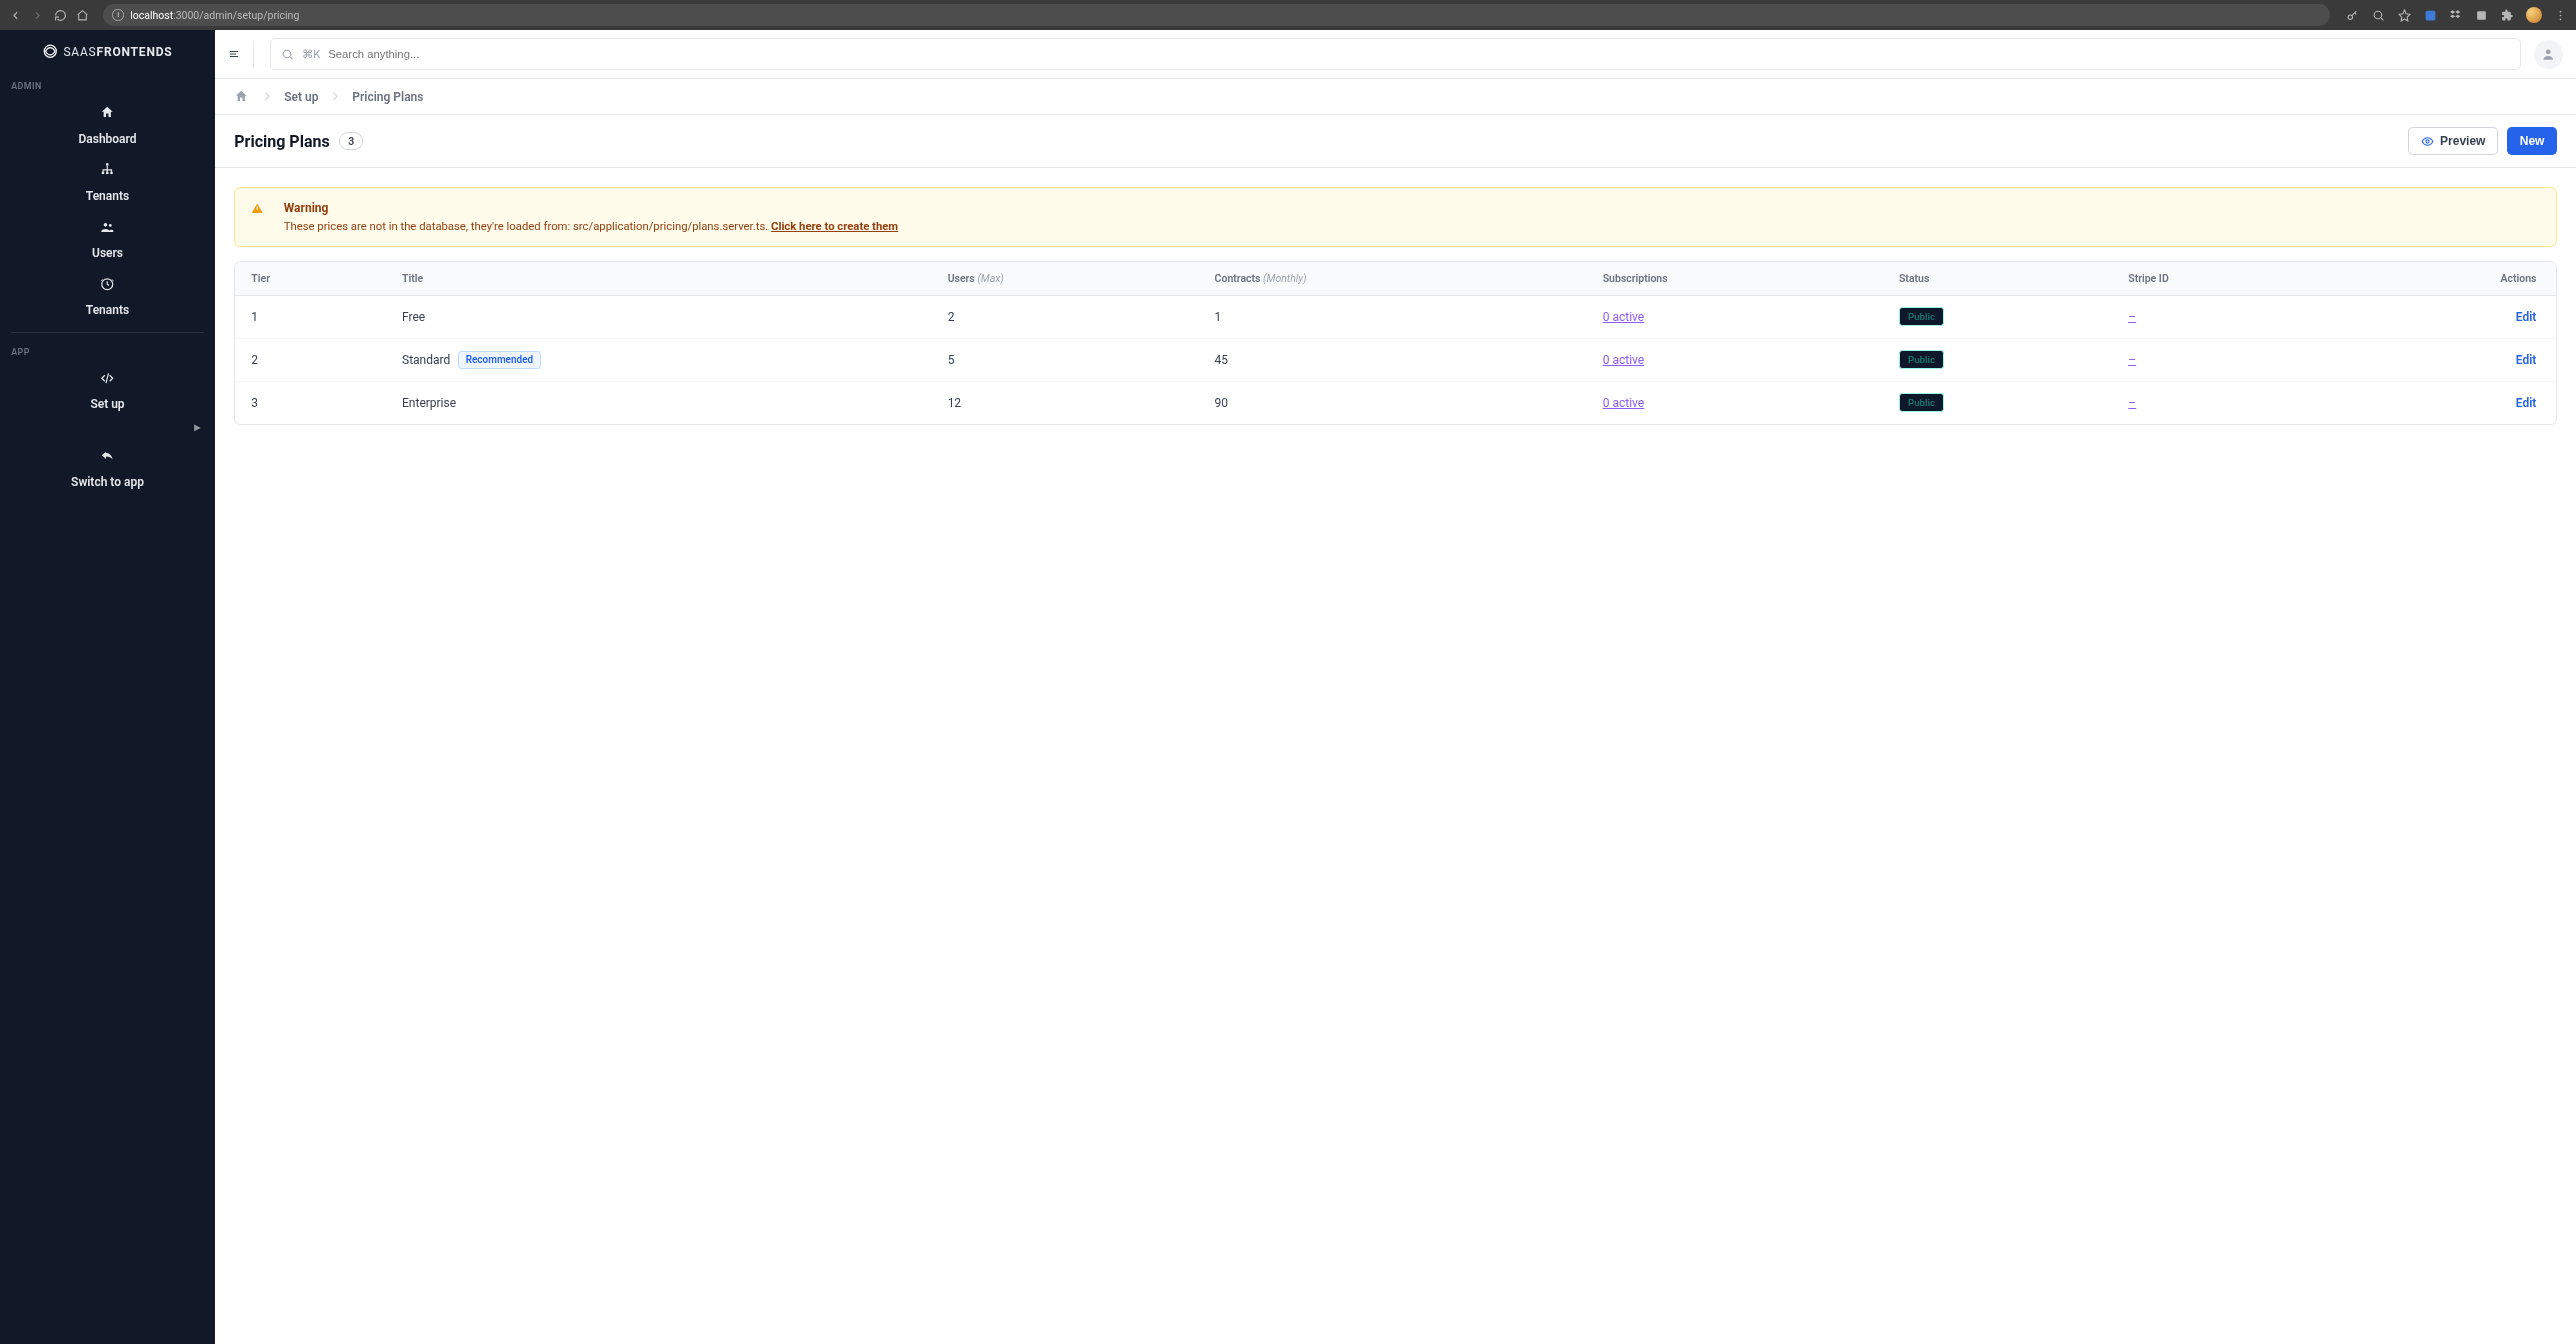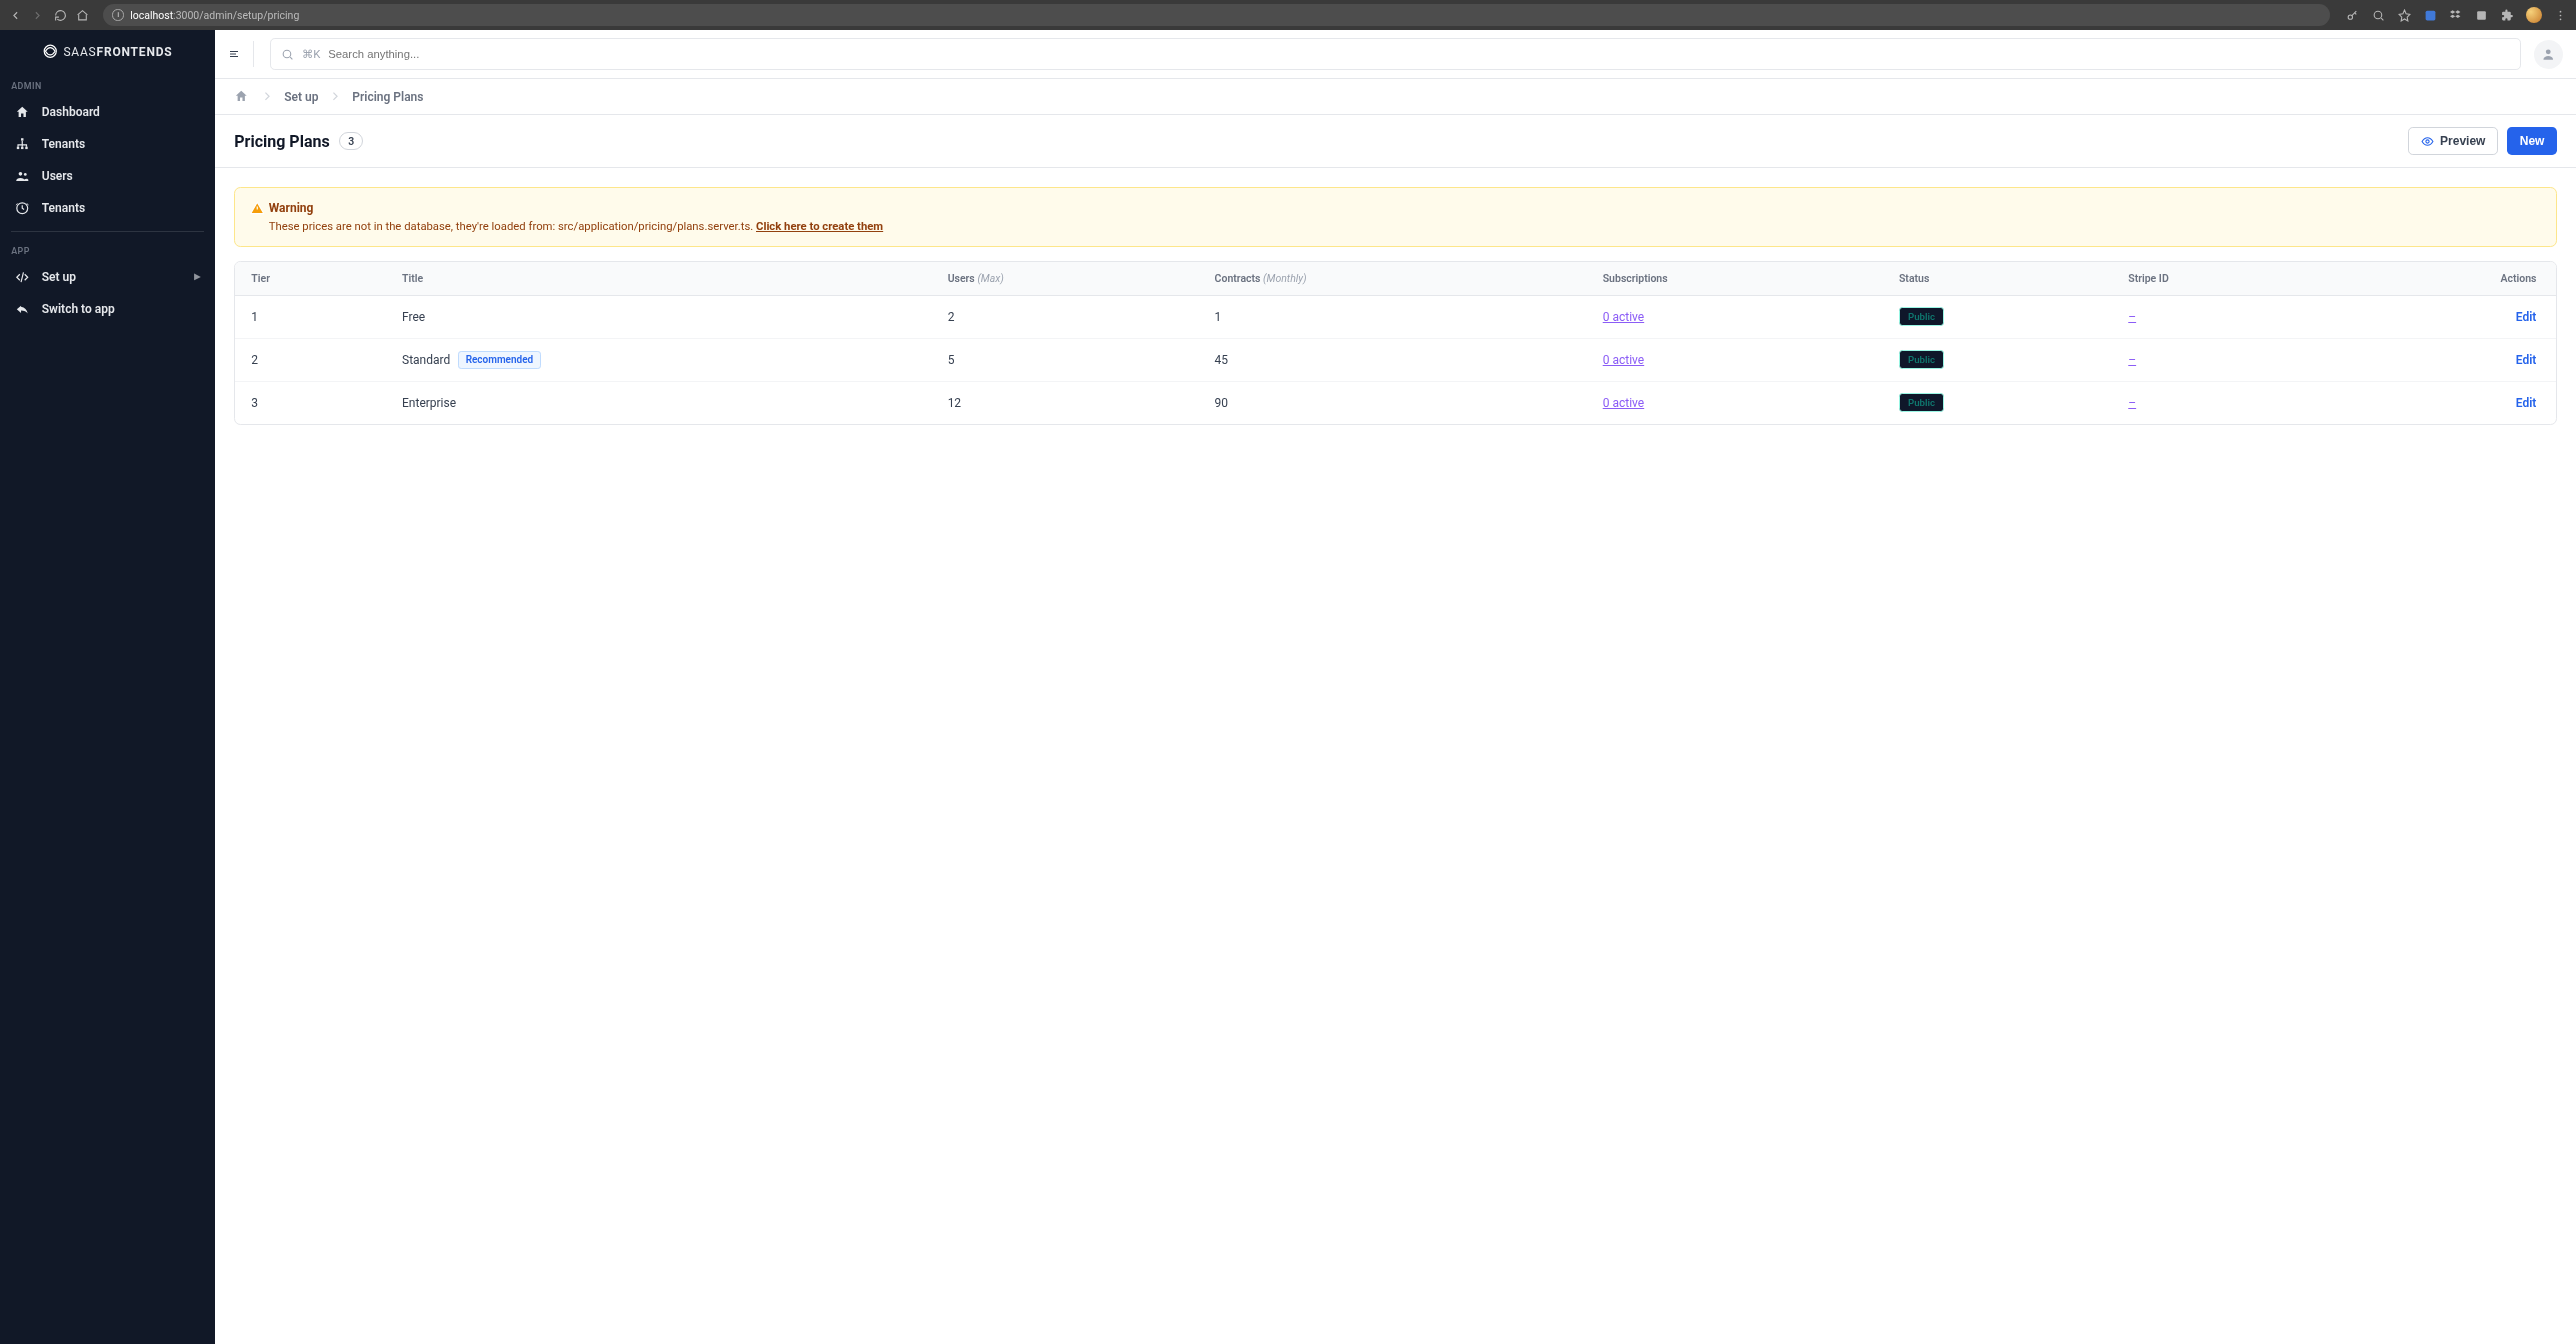--- a/index.html
+++ b/index.html
@@ -23,21 +23,21 @@
 .app { display: flex; height: calc(100vh - 30px); }
 
 
 .sidebar { width: 215px; background: #111827; color: #e5e7eb; display: flex; flex-direction: column; padding-top: 9.7px; }
 .brand { display: flex; align-items: center; justify-content: center; gap: 6.4px; padding: 4.8px 0 14.5px; letter-spacing: 0.8px; }
 .brand .logoicon { width:14.5px; height:14.5px; }
 .brand .brand-text { font-size: 12px; }
 .brand .brand-text .light { font-weight: 400; }
 .brand .brand-text .bold { font-weight: 700; margin-top: 24px; }
 .sec-label { font-size: 8.9px; font-weight: 600; color: #6b7280; letter-spacing: 0.4px; padding: 8px 11.3px 4.8px; }
-.nav-item { display: flex; align-items: center; gap: 11.3px; padding: 8px 14.5px; color: #e5e7eb; cursor: pointer; font-size: 12px; font-weight: 600; }
+.nav-item { display: flex; align-items: center; gap: 11.3px; padding: 8px 14.5px; color: #e5e7eb; cursor: pointer; font-size: 12px; font-weight: 600; flex-direction: column; }
 .nav-item .nicon { width: 16px; height: 16px; display:inline-flex; align-items:center; justify-content:center; }
 .nav-item .nicon svg { width:14.5px; height:14.5px; }
 .nav-item .chev { margin-left:auto; opacity:.6; font-size:8px; }
 .sidebar hr { border: none; border-top: 0.8px solid rgba(255,255,255,.12); margin: 6.4px 11.3px; }
 
 
 .main { flex: 1; display: flex; flex-direction: column; background:#fff; }
 .topbar { display:flex; align-items:center; gap:13px; padding: 8px 13px; border-bottom:0.8px solid #e5e7eb; }
 .hamburger { width:26px; height:26px; display:inline-flex; align-items:center; justify-content:center; cursor:pointer; border-right:0.8px solid #e5e7eb; padding-right:13px; margin-right:3.2px; }
 .hamburger svg { width:16px; height:16px; color:#374151; }
@@ -58,21 +58,21 @@
 .heading-row { display:flex; align-items:center; padding: 11.3px 19.3px; gap: 9.7px; border-bottom:0.8px solid #e5e7eb; }
 .heading-row h1 { font-size:16px; font-weight:700; }
 .count-pill { border:0.8px solid #d1d5db; border-radius:804px; padding:1.6px 8px; font-size:10.5px; font-weight:600; color:#374151; }
 .heading-row .spacer { flex:1; }
 .btn { display:inline-flex; align-items:center; gap:6.4px; border-radius:4.8px; padding:6.4px 11.3px; font-size:12px; font-weight:600; cursor:pointer; border:0.8px solid transparent; }
 .btn-outline { border-color:#d1d5db; color:#374151; background:#fff; }
 .btn-outline svg { width:13px; height:13px; color:#2563eb; }
 .btn-primary { background:#2563eb; color:#fff; }
 
 .content { padding: 19.3px; }
-.warning { border:0.8px solid #fde68a; background:#fffbeb; border-radius:6.4px; padding:13px 14.5px; display:flex; gap:3px; margin-bottom: 14.5px; }
+.warning { border:0.8px solid #fde68a; background:#fffbeb; border-radius:6.4px; padding:13px 14.5px; display:flex; gap:18px; margin-bottom: 14.5px; }
 .warning .w-icon { width:16px; height:16px; color:#f59e0b; }
 .warning .w-icon svg { width:14.5px; height:14.5px; }
 .warning .w-body { flex:1; }
 .warning .w-title { font-size:12px; font-weight:700; color:#92400e; margin-bottom:4.8px; }
 .warning .w-text { font-size:11.3px; color:#92400e; }
 .warning .w-link { font-weight:700; text-decoration:underline; color:#92400e; cursor:pointer; }
 
 .table-wrap { border:0.8px solid #e5e7eb; border-radius:6.4px; overflow:hidden; }
 table { width:100%; border-collapse:collapse; }
 thead th { text-align:left; font-size:10.5px; font-weight:600; color:#6b7280; padding:9.7px 11.3px; background:#f9fafb; border-bottom:0.8px solid #e5e7eb; }

